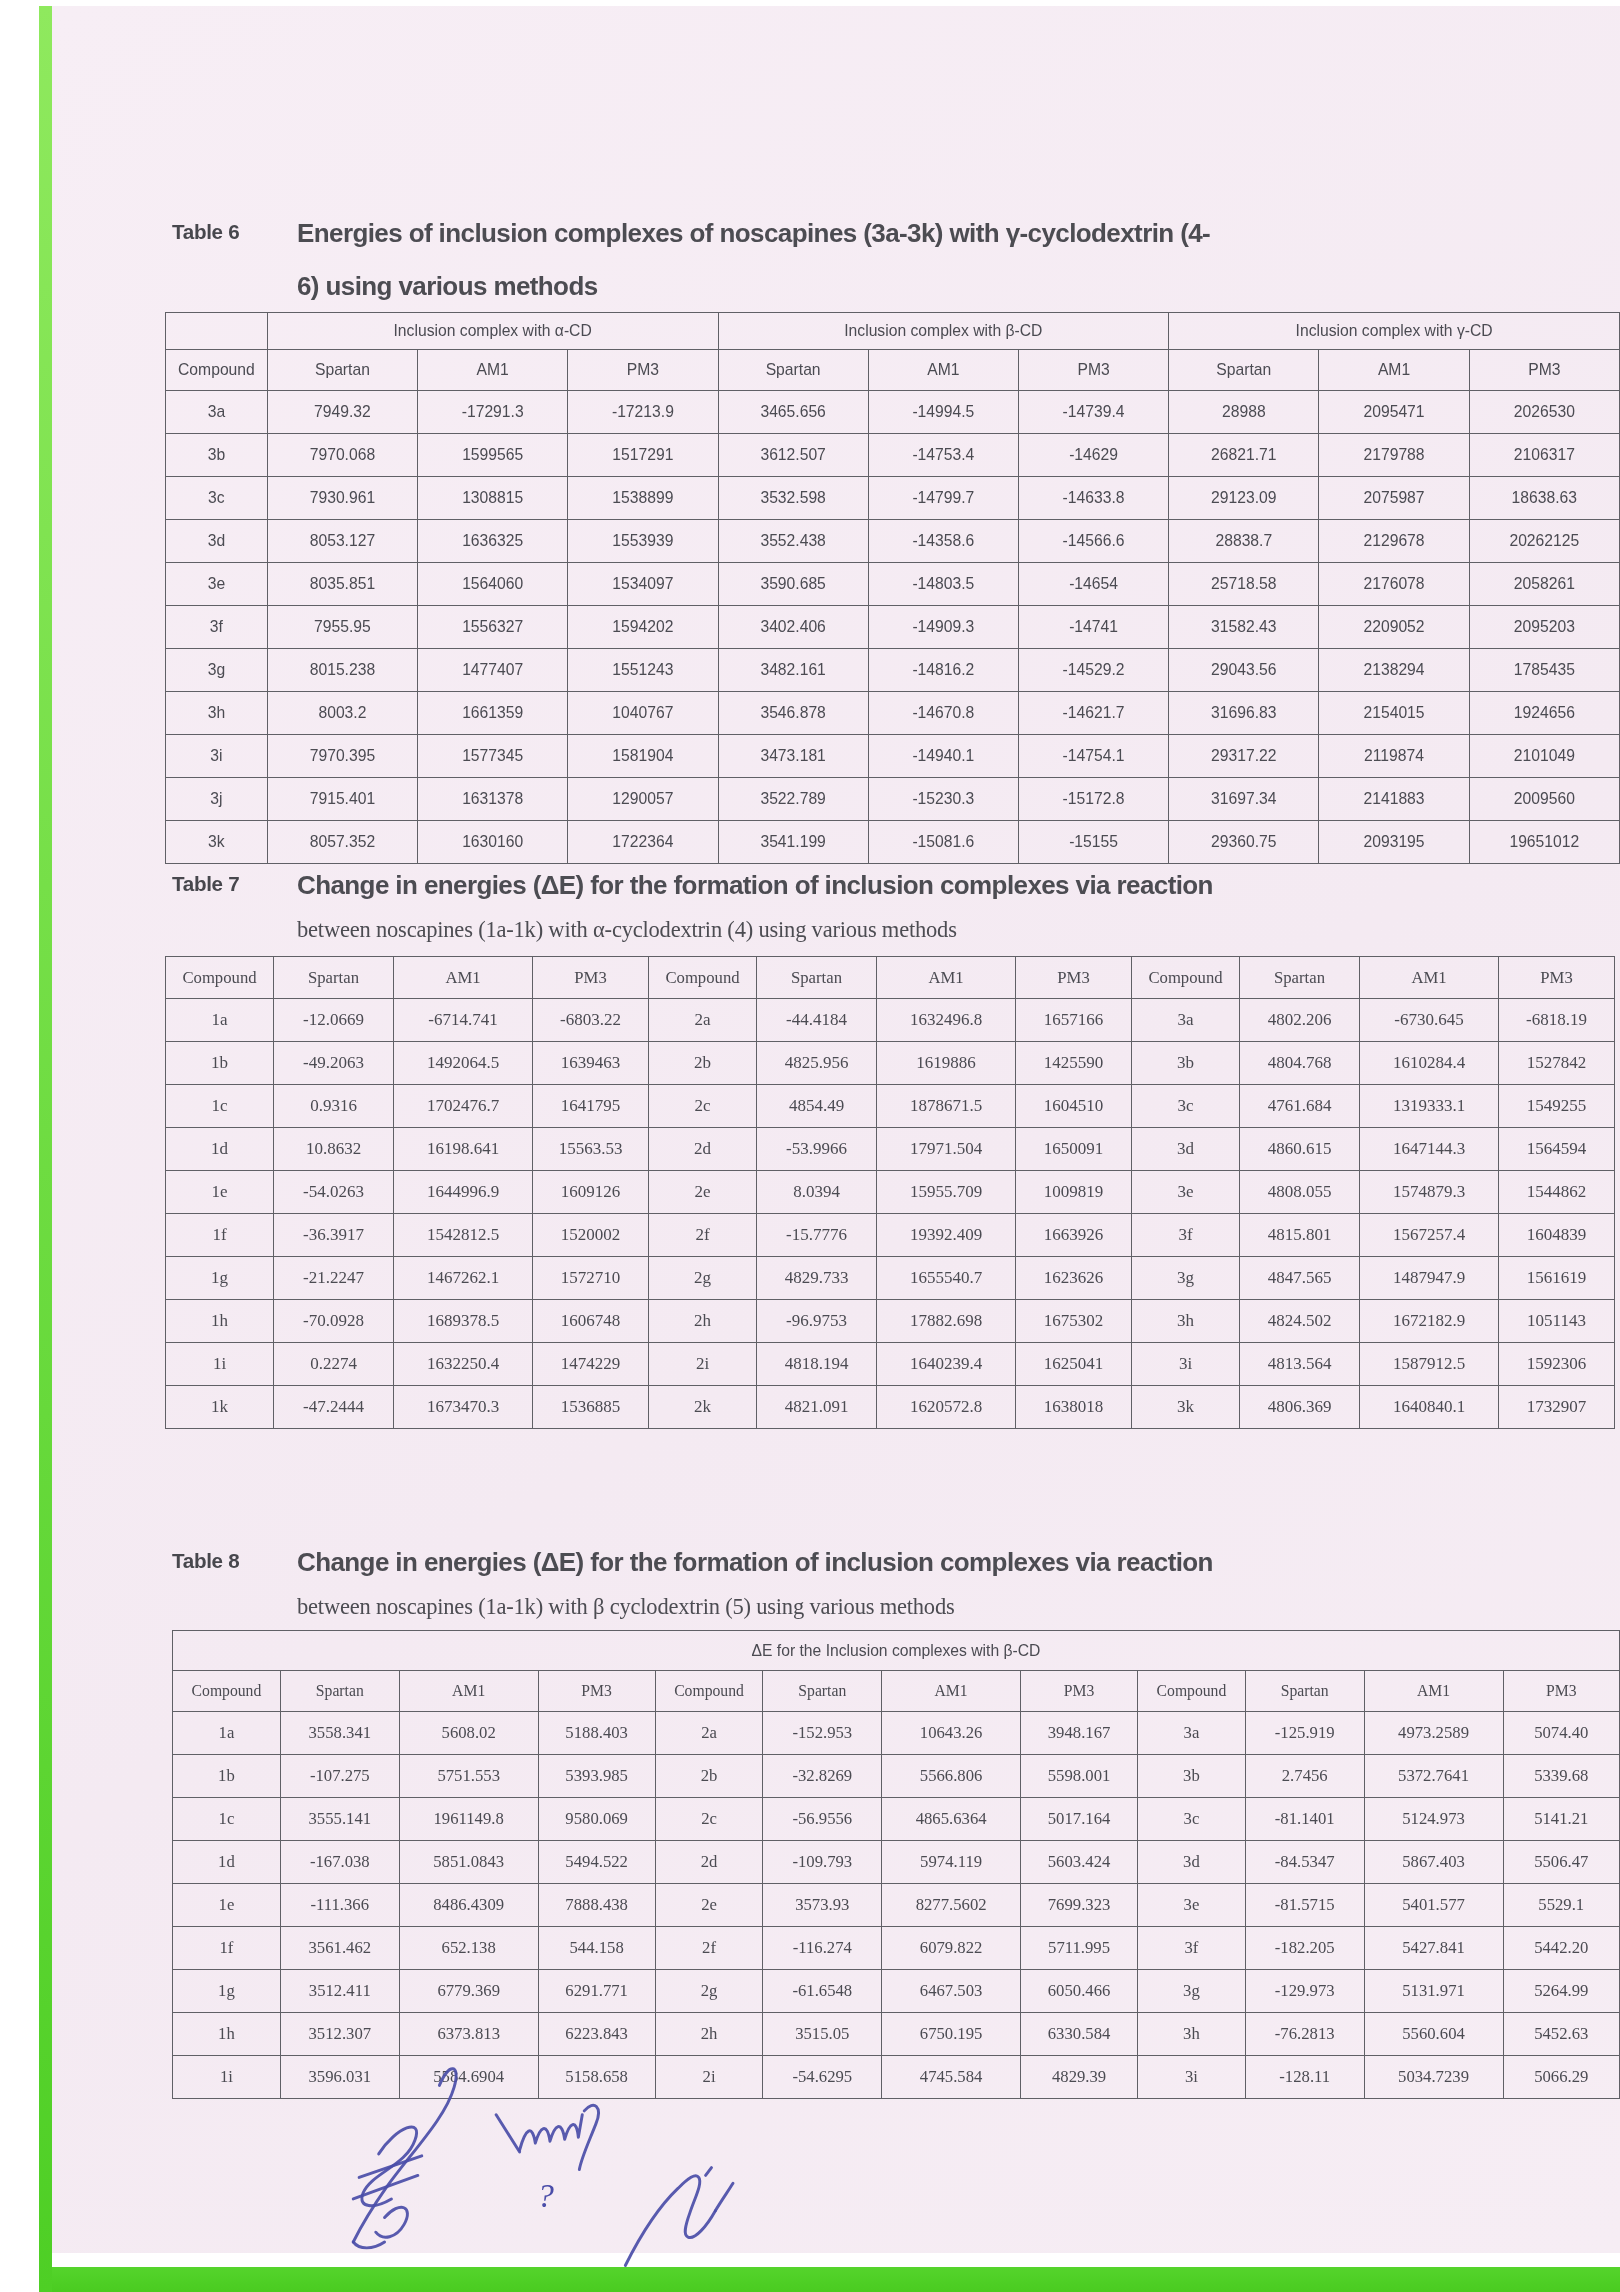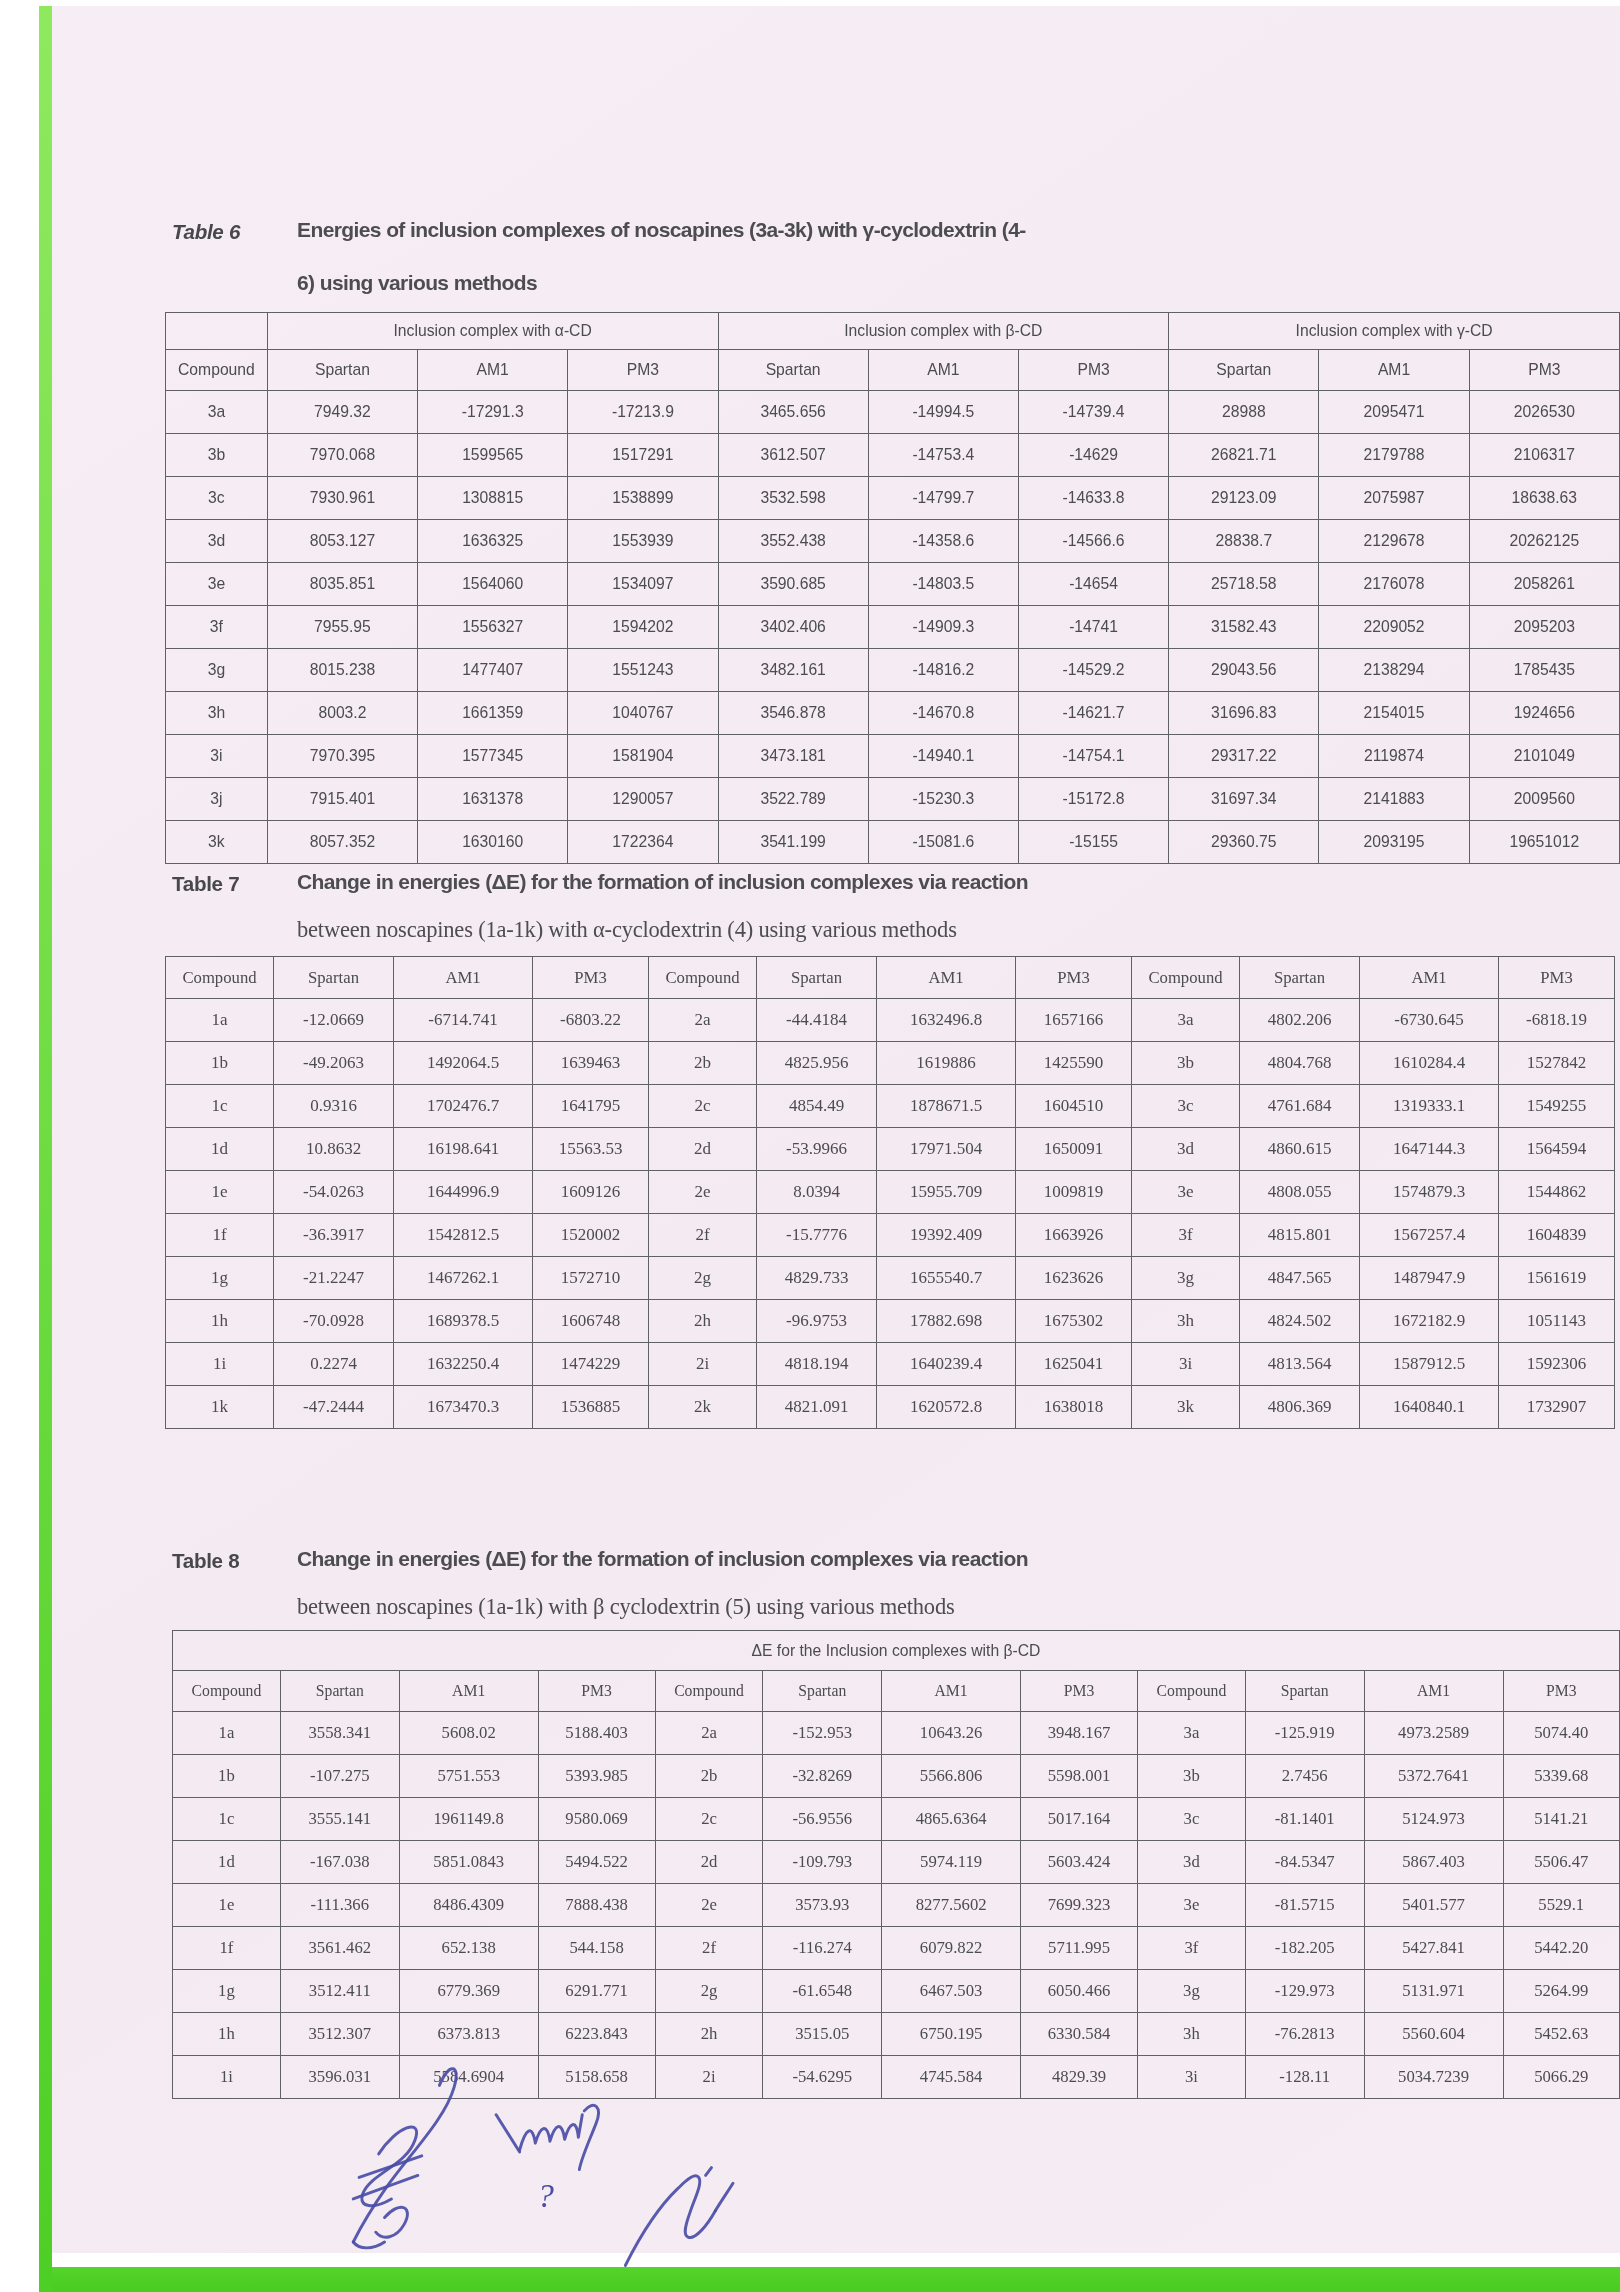--- a/index.html
+++ b/index.html
@@ -24,21 +24,21 @@
     background: linear-gradient(180deg, #55d42c, #49cb20);
   }
   .t-label {
     position: absolute; font-family: "Liberation Sans", sans-serif;
     font-weight: 700; font-size: 20.6px; color: #47474d; letter-spacing: -0.3px;
     white-space: nowrap;
   }
   .t-title { position: absolute; white-space: nowrap; color: #4c4c52; }
   .sans-title {
     font-family: "Liberation Sans", sans-serif; font-weight: 600;
-    font-size: 21px; letter-spacing: -0.6px;
+    font-size: 26px; letter-spacing: -0.6px;
   }
   .serif-title {
     font-family: "Liberation Serif", serif; font-weight: 400;
     font-size: 22.5px; letter-spacing: -0.2px;
   }
   table.tbl {
     position: absolute; border-collapse: collapse; table-layout: fixed;
     color: #4b4b52;
   }
   .tbl th, .tbl td {
@@ -70,21 +70,21 @@
     font-size: 34px; font-style: italic;
   }
 </style>
 </head>
 <body>
 
 <div class="green-left"></div>
 <div class="green-bottom"></div>
 <div class="paper"></div>
 
-<div class="t-label" style="left:172px; top:220px;font-style:italic;">Table 6</div>
+<div class="t-label" style="left:172px; top:220px;">Table 6</div>
 <div class="t-title sans-title" style="left:297px; top:218px;">Energies of inclusion complexes of noscapines (3a-3k) with γ-cyclodextrin (4-</div>
 <div class="t-title sans-title" style="left:297px; top:271px;">6) using various methods</div>
 <table id="table6" class="tbl" style="left:165px; top:312px;">
     <colgroup>
       <col style="width: 102px;">
       <col style="width: 151px;">
       <col style="width: 151px;">
       <col style="width: 151px;">
       <col style="width: 151px;">
       <col style="width: 151px;">

